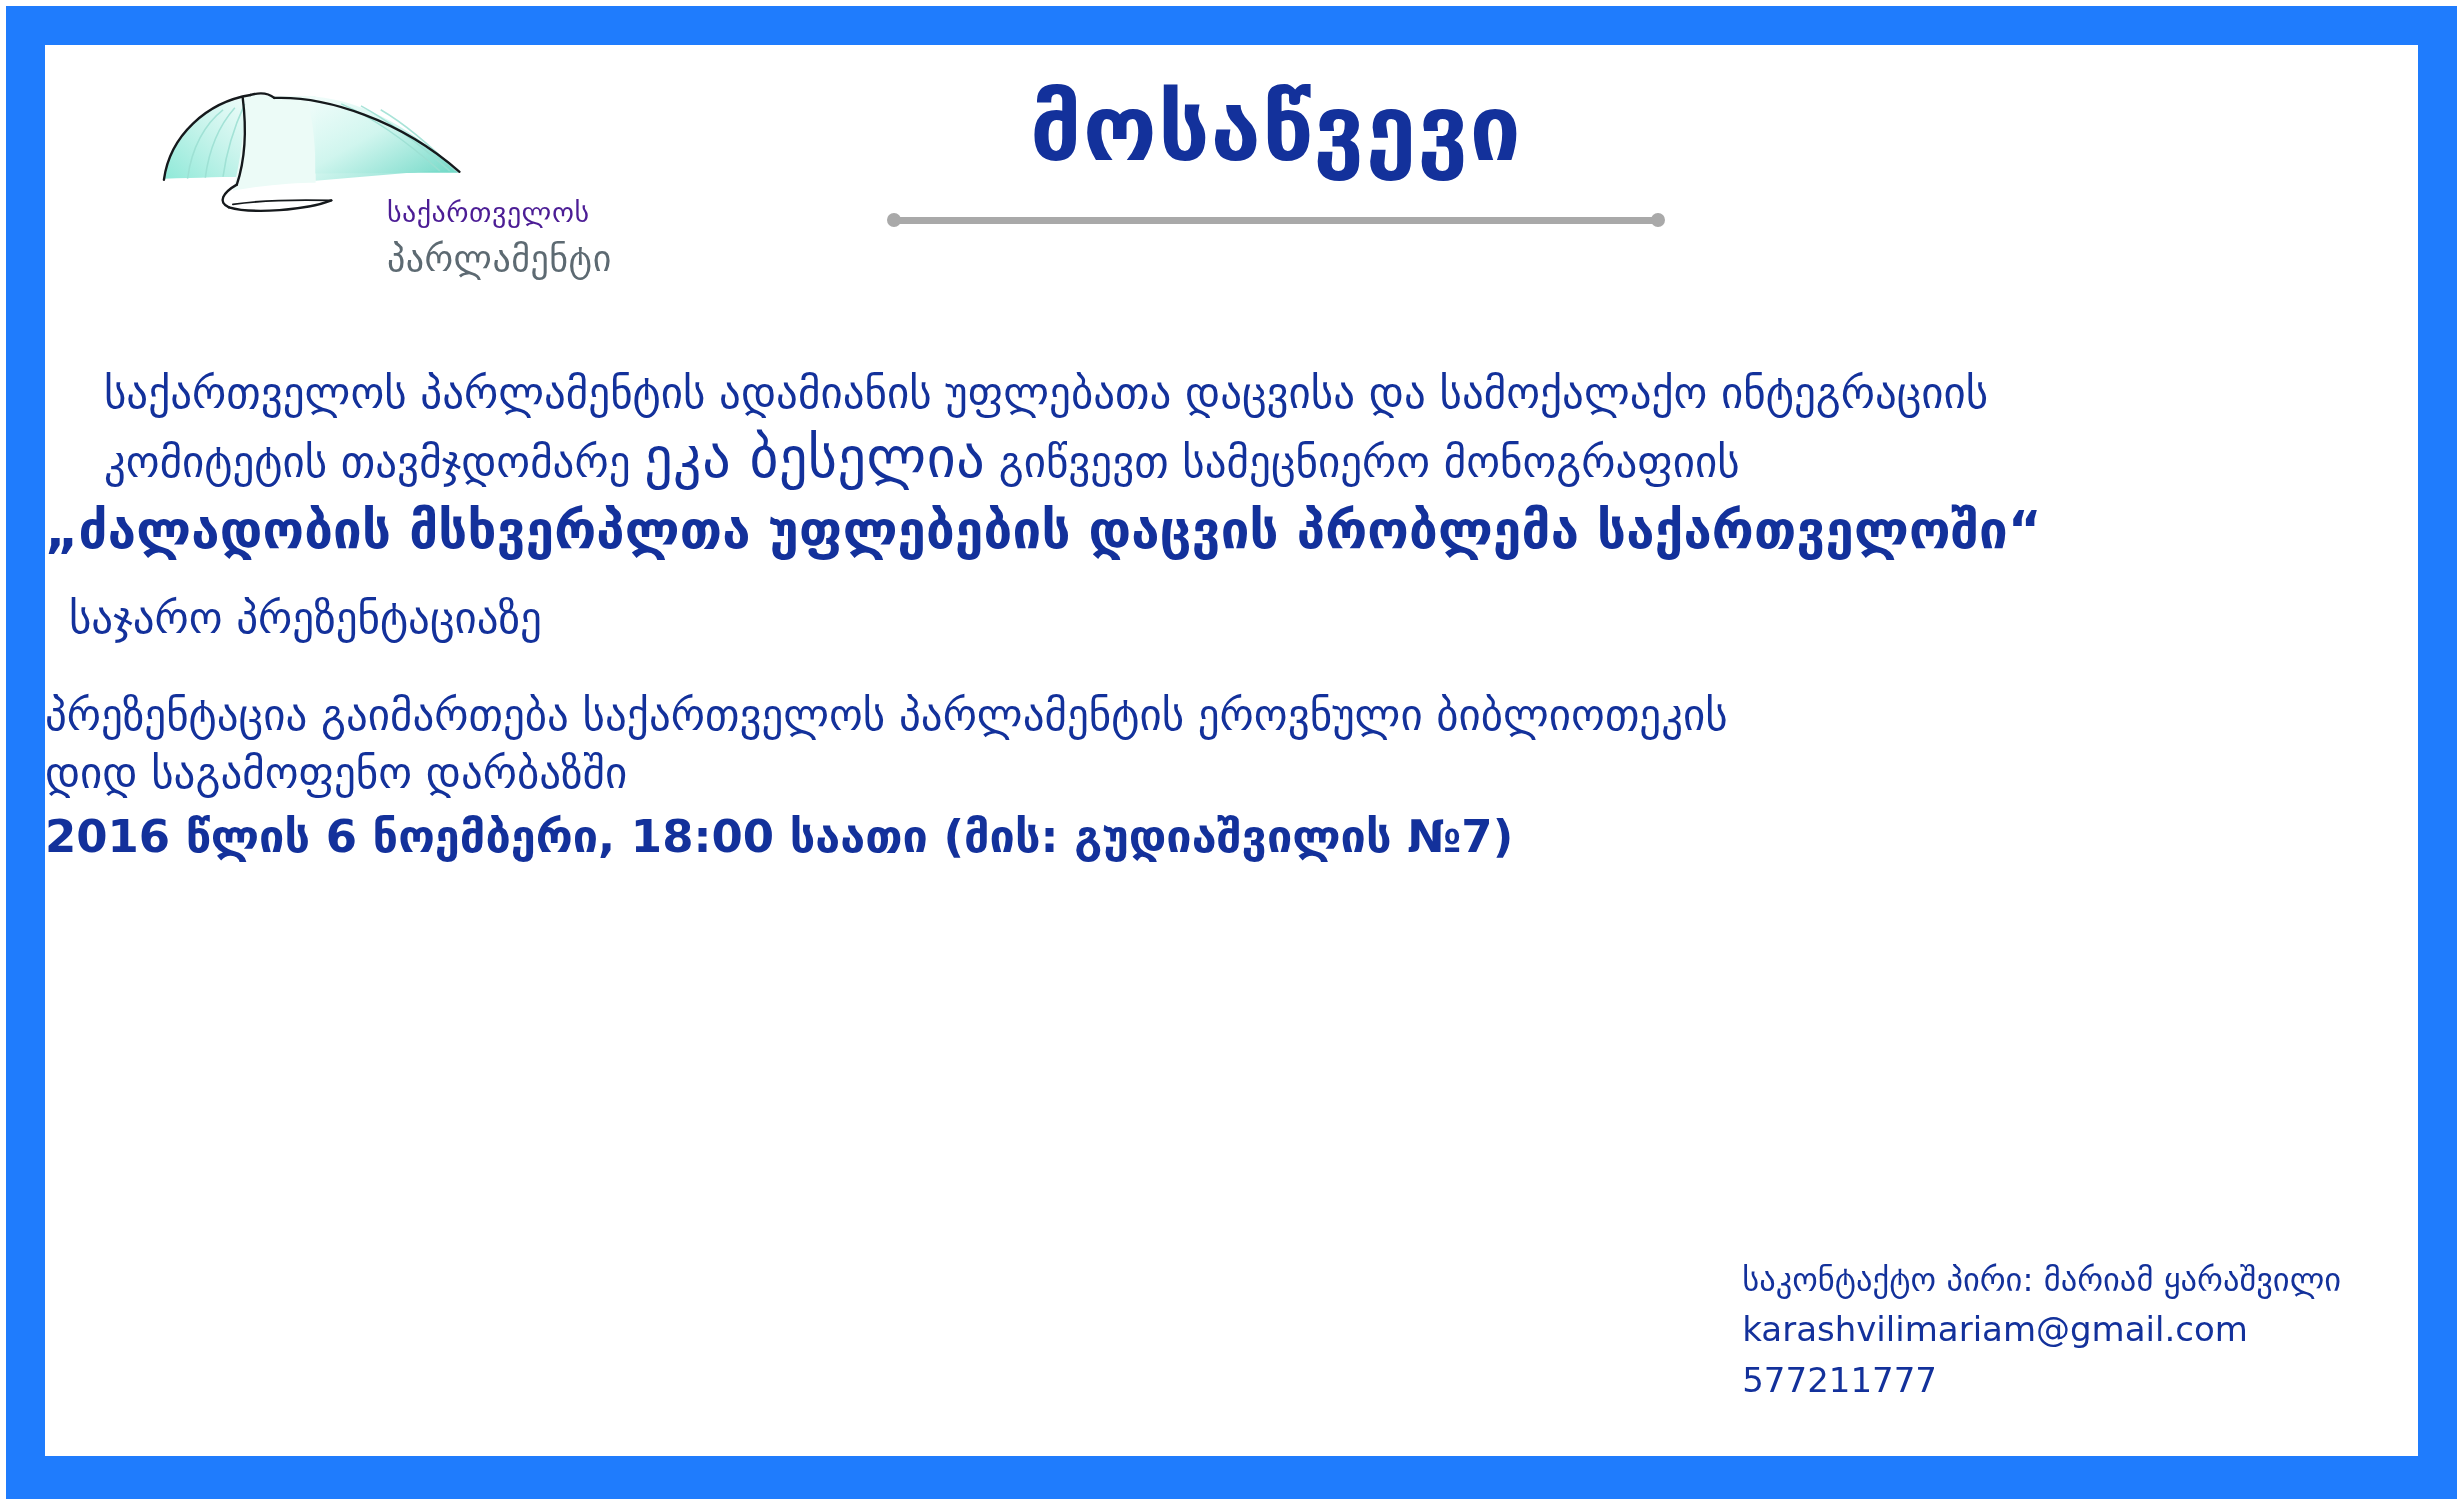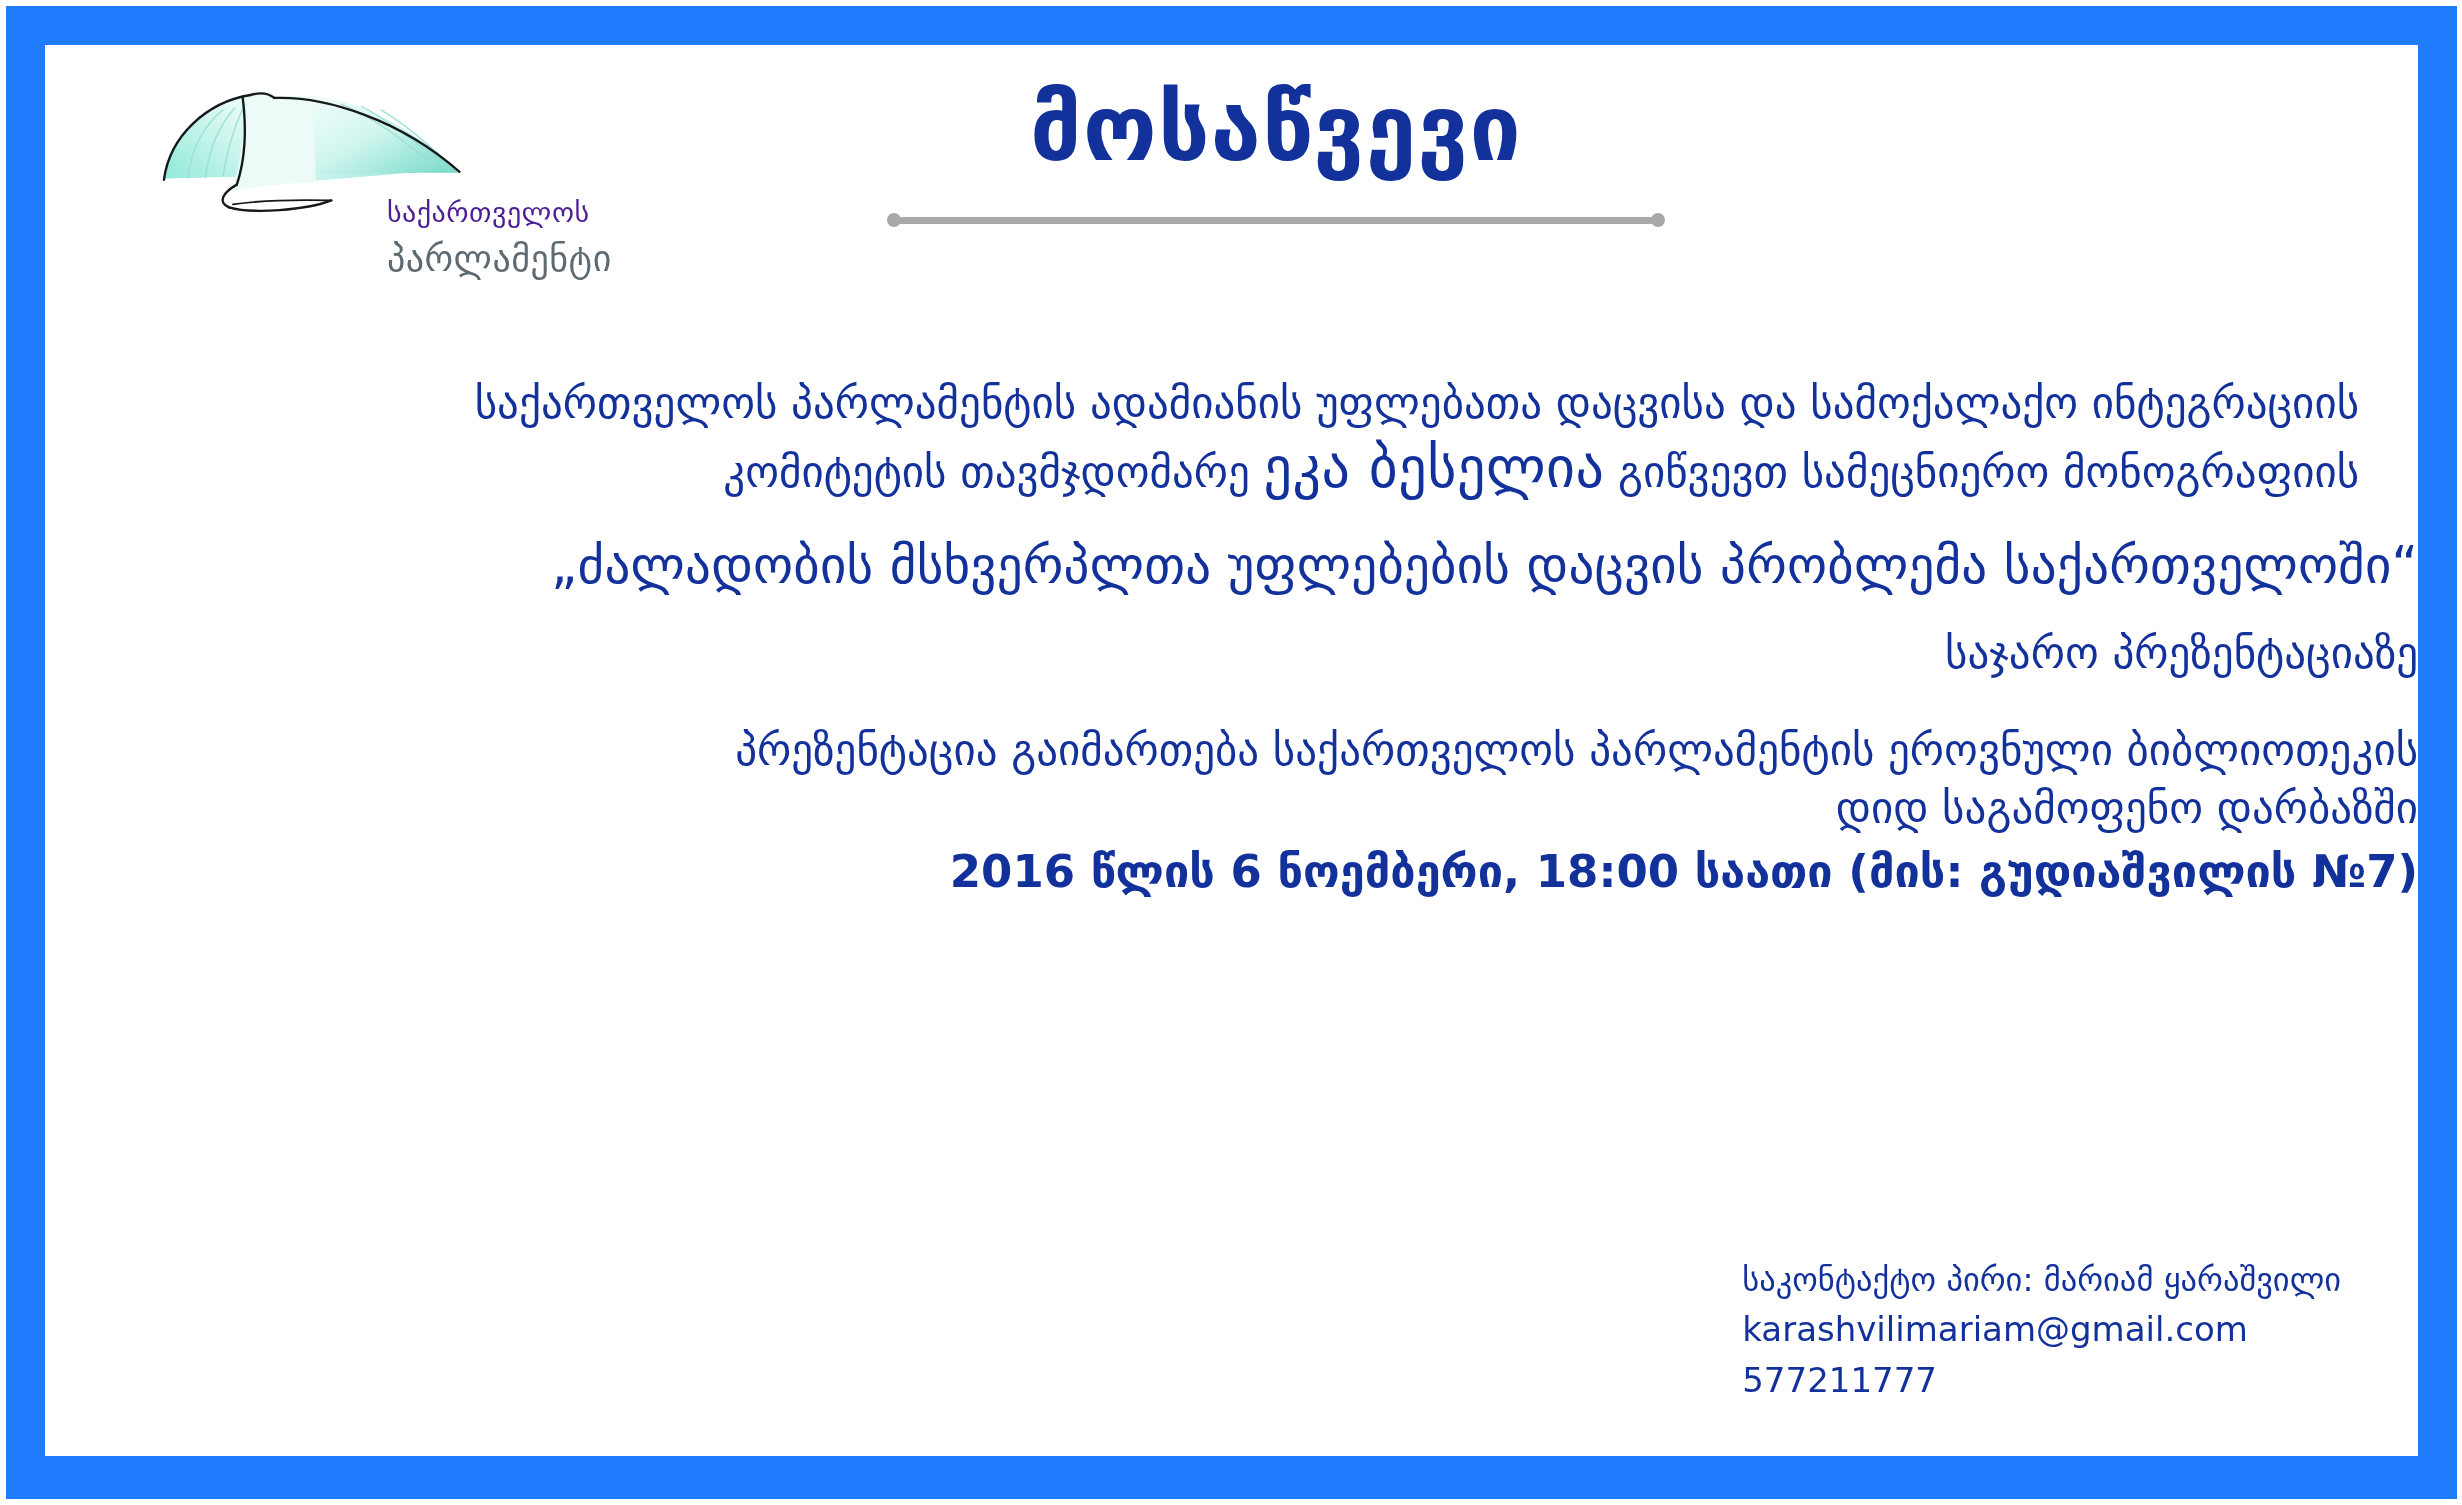--- a/index.html
+++ b/index.html
@@ -127,42 +127,42 @@
     background: #a9a9a9;
   }
   #title-rule .cap.left  { left: 0; }
   #title-rule .cap.right { right: 0; }
 
   
   #body-copy {
     position: absolute;
     left: 0;
     right: 0;
-    top: 331px;
-    text-align: right;
+    top: 321px;
+    text-align: left;
     color: #13319B;
   }
   .para {
     color: #13319B;
     line-height: 1.30;
   }
   .p-intro {
     font-size: 43px;
     font-weight: 400;
     padding: 0 59px;
   }
   .p-intro .speaker-name {
     font-size: 56px;
     font-weight: 400;
     letter-spacing: 0.5px;
   }
   .p-booktitle {
     font-size: 51px;
-    font-weight: 400;
-    margin-top: 28px;
+    font-weight: 700;
+    margin-top: 3px;
     letter-spacing: 0.2px;
     white-space: nowrap;
   }
   .p-event {
     font-size: 43px;
     font-weight: 400;
     margin-top: 27.6px;
     padding-left: 24px;
   }
   .p-venue {

